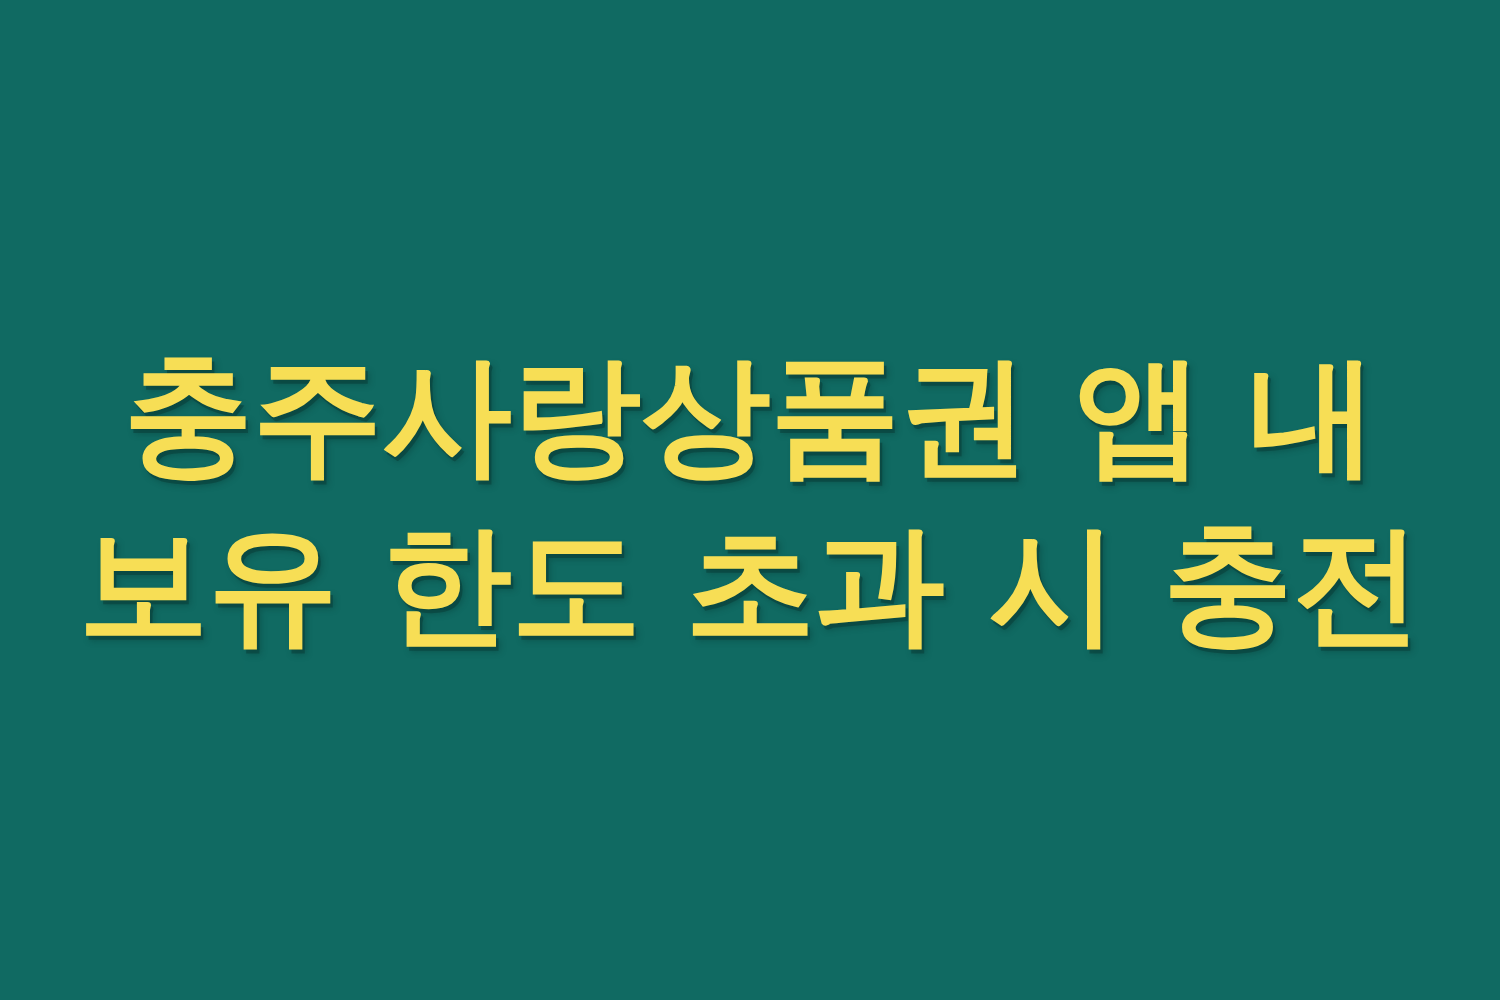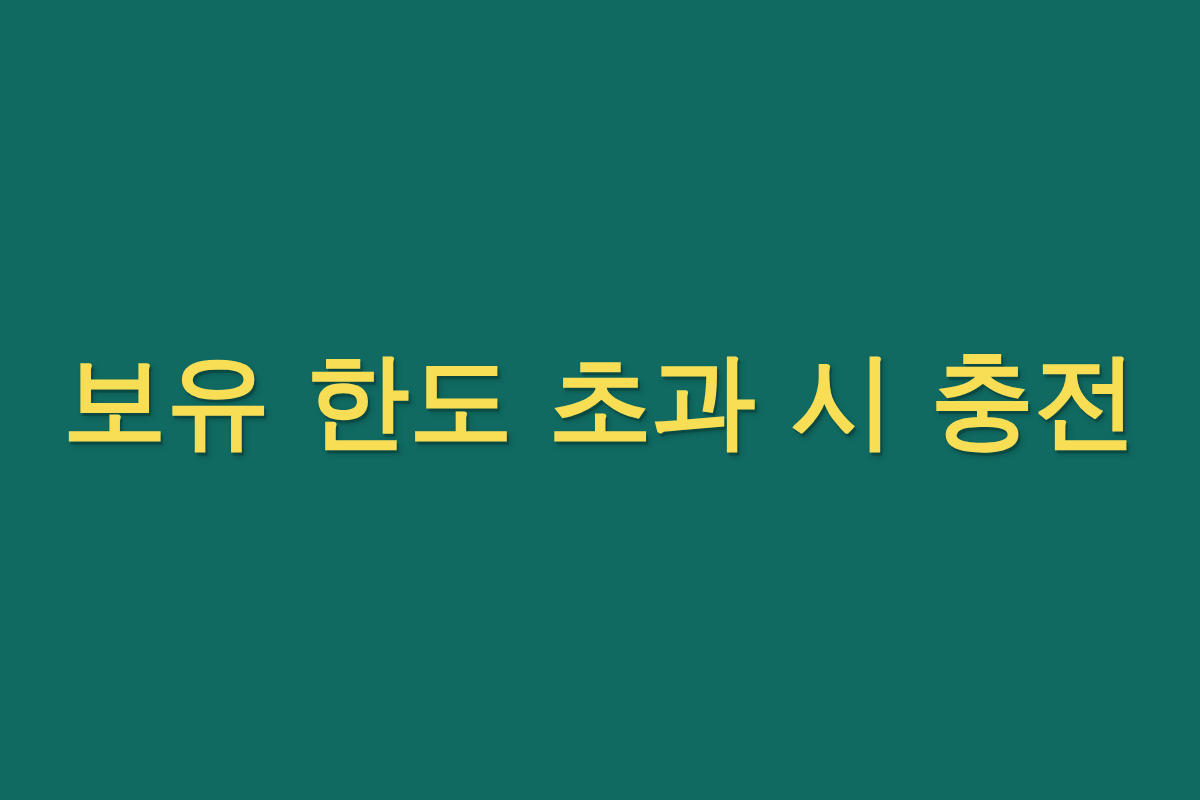--- a/index.html
+++ b/index.html
@@ -46,29 +46,29 @@
   }
 
   .headline-line {
     display: block;
     white-space: nowrap;
   }
 
   
   .headline-line + .headline-line {
     margin-top: 0;
-    font-family: Liberation Serif, serif;
   }
 </style>
 </head>
 <body>
 
 <div class="banner">
 
   <h1 class="headline">
 
+    <span class="headline-line">충주사랑상품권 앱 내</span>
 
     <span class="headline-line">보유 한도 초과 시 충전</span>
 
 
   </h1>
 
 </div>
 
 </body></html>

